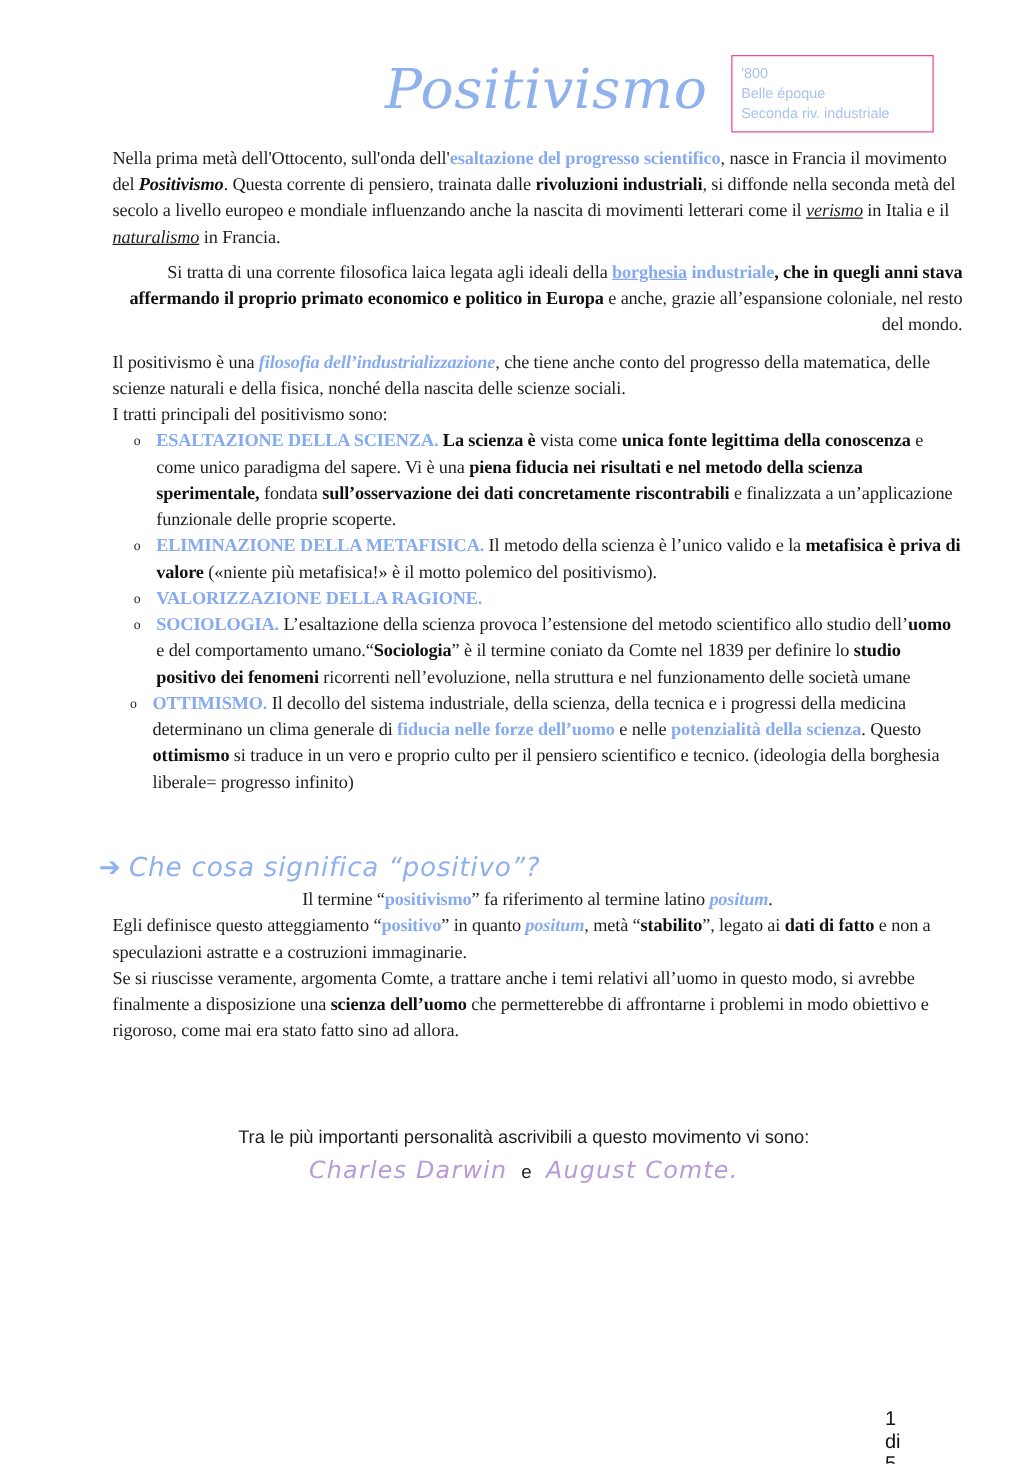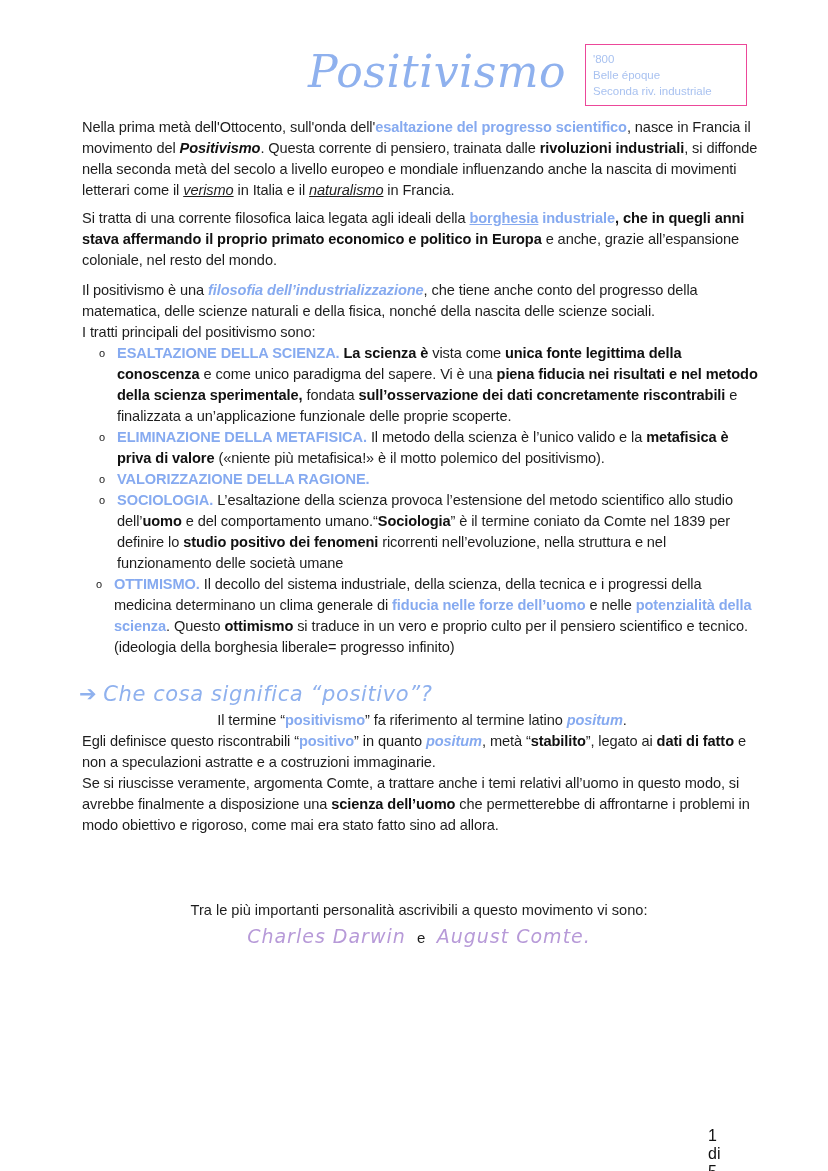--- a/index.html
+++ b/index.html
@@ -40,29 +40,30 @@
       border: 1px solid #ec4899;
       padding: 6px 0 0 7px;
       box-sizing: border-box;
       font-size: 11.5px;
       line-height: 16px;
       color: #a9c2f0;
     }
     .tagbox div { white-space: nowrap; }
     .body {
       position: absolute;
-      left: 82px;
+      left: 90px;
       width: 680px;
       font-size: 14.6px;
       line-height: 21px;
       color: #1d1d1d;
       letter-spacing: -0.1px;
+      font-family: Liberation Serif, serif;
     }
     .p1 { top: 117px; }
-    .p2 { top: 208px; }
+    .p2 { top: 208px; text-align: right; }
     .p3 { top: 280px; }
     p { margin: 0; }
     .hl { color: #86aaf0; font-weight: bold; }
     .hl-it { color: #86aaf0; font-weight: bold; font-style: italic; }
     .b { font-weight: bold; color: #111; }
     .bi { font-weight: bold; font-style: italic; color: #111; }
     .u { text-decoration: underline; font-style: italic; }
     .ul-hl { text-decoration: underline; }
     .it { font-style: italic; }
     ul.traits {
@@ -178,21 +179,21 @@
       </li>
     </ul>
   </div>
 
   <div class="heading2">
     <span class="arrow">➔</span><span>Che cosa significa “positivo”?</span>
   </div>
 
   <div class="body sec2">
     <p class="center"><span>Il termine “</span><span class="hl">positivismo</span><span>” fa riferimento al termine latino </span><span class="hl-it">positum</span><span>.</span></p>
-    <p><span>Egli definisce questo riscontrabili “</span><span class="hl">positivo</span><span>” in quanto </span><span class="hl-it">positum</span><span>, metà “</span><span class="b">stabilito</span><span>”, legato ai </span><span class="b">dati di fatto</span><span> e non a speculazioni astratte e a costruzioni immaginarie.</span></p>
+    <p><span>Egli definisce questo atteggiamento “</span><span class="hl">positivo</span><span>” in quanto </span><span class="hl-it">positum</span><span>, metà “</span><span class="b">stabilito</span><span>”, legato ai </span><span class="b">dati di fatto</span><span> e non a speculazioni astratte e a costruzioni immaginarie.</span></p>
     <p><span>Se si riuscisse veramente, argomenta Comte, a trattare anche i temi relativi all’uomo in questo modo, si avrebbe finalmente a disposizione una </span><span class="b">scienza dell’uomo</span><span> che permetterebbe di affrontarne i problemi in modo obiettivo e rigoroso, come mai era stato fatto sino ad allora.</span></p>
   </div>
 
   <div class="closing">Tra le più importanti personalità ascrivibili a questo movimento vi sono:</div>
   <div class="names">
     <span class="nm">Charles Darwin</span>
     <span class="e">e</span>
     <span class="nm">August Comte.</span>
   </div>
 

